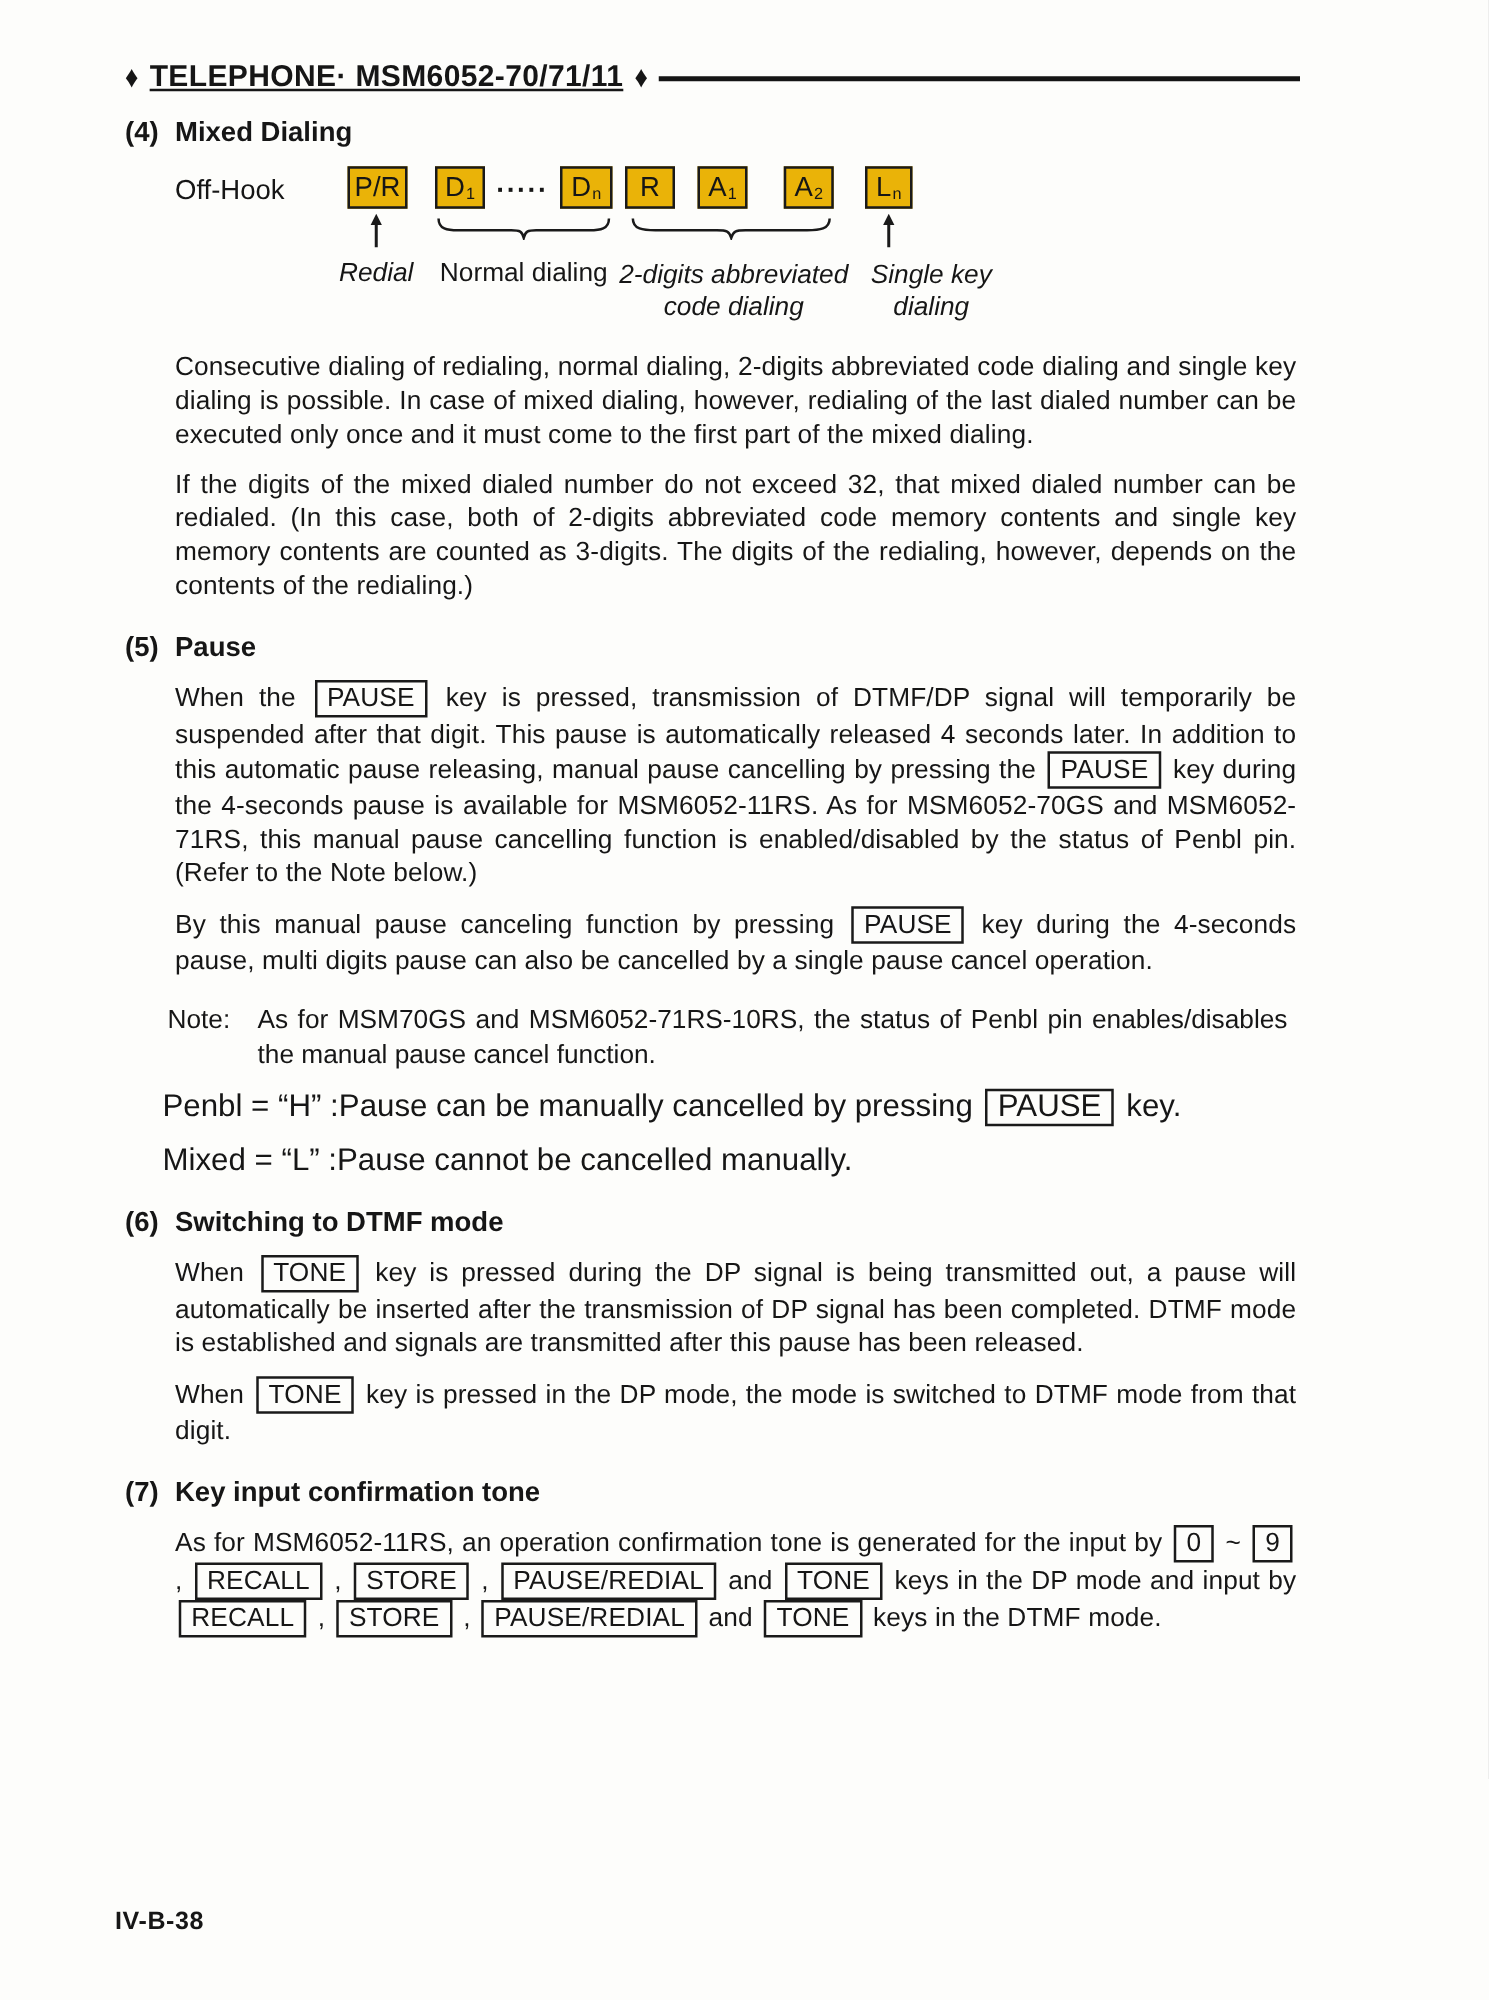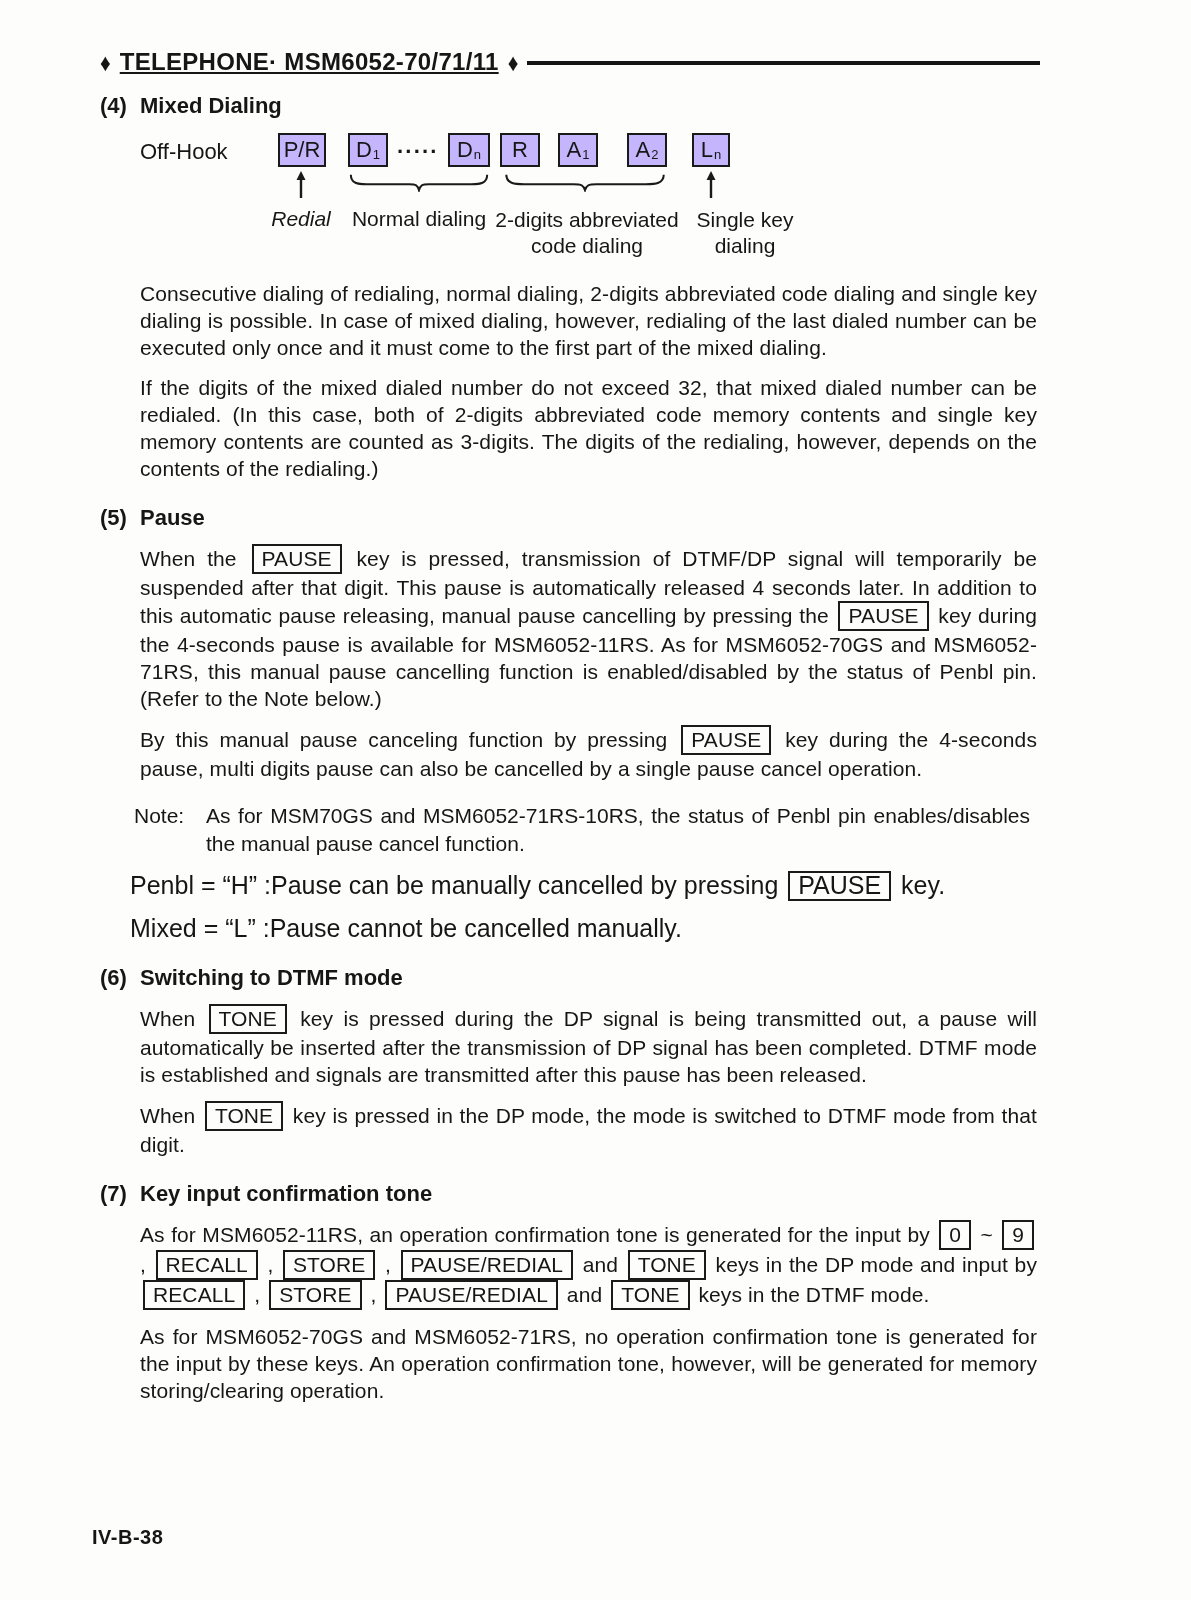--- a/index.html
+++ b/index.html
@@ -25,42 +25,42 @@
   }
   .note{position:relative;font-size:21px;line-height:28px;margin:20px 0 0 36px;padding-left:70px;width:824px;text-align:justify;}
   .note-label{position:absolute;left:-2px;top:0;}
   .def{font-size:25px;line-height:28px;margin:13px 0 0 30px;}
   .def-label{display:inline-block;min-width:136px;}
   
   .diagram{position:relative;height:140px;margin:4px 0 0;}
   .offhook{position:absolute;left:40px;top:12px;font-size:22px;}
   .key{
     position:absolute;top:6px;height:34px;box-sizing:border-box;border:2px solid #1a1a1a;
-    display:flex;align-items:center;justify-content:center;font-size:22px;background:#c4b5fd;
+    display:flex;align-items:center;justify-content:center;font-size:22px;background:#eab308;
   }
   .key sub{font-size:13px;line-height:1;align-self:flex-end;margin:0 0 4px 1px;}
   .key-pr{left:178px;width:48px;}
   .key-d1{left:248px;width:40px;}
   .dots{position:absolute;left:297px;top:12px;font-size:22px;font-weight:700;letter-spacing:1px;}
   .key-dn{left:348px;width:42px;}
   .key-r {left:400px;width:40px;}
   .key-a1{left:458px;width:40px;}
   .key-a2{left:527px;width:40px;}
   .key-ln{left:592px;width:38px;}
   .arrow{position:absolute;width:12px;height:27px;}
   .arrow path{fill:#1a1a1a;}
   .arrow line{stroke:#1a1a1a;stroke-width:2.4;}
   .arrow-1{left:195px;top:44px;}
   .arrow-2{left:605px;top:44px;}
   .brace{position:absolute;top:46px;height:19px;}
   .brace path{stroke:#1a1a1a;stroke-width:2;fill:none;vector-effect:non-scaling-stroke;}
   .brace-1{left:248px;width:142px;}
   .brace-2{left:403px;width:164px;}
   .cap{position:absolute;top:80px;font-size:21px;white-space:nowrap;transform:translateX(-50%);text-align:center;}
-  .capline{display:block;line-height:26px;}
+  .capline{display:block;line-height:26px;font-style:italic;}
   .cap-redial{left:201px;font-style:italic;}
   .cap-normal{left:319px;}
   .cap-abbrev{left:487px;}
   .cap-single{left:645px;}
   
   .page-footer{position:absolute;left:92px;top:1526px;font-size:20px;font-weight:700;letter-spacing:.5px;}
 </style>
 </head>
 <body>
 
@@ -157,21 +157,20 @@
         </h2>
         <p class="para">When <span class="keybox">TONE</span> key is pressed during the DP signal is being transmitted out, a pause will automatically be inserted after the transmission of DP signal has been completed. DTMF mode is established and signals are transmitted after this pause has been released.</p>
         <p class="para">When <span class="keybox">TONE</span> key is pressed in the DP mode, the mode is switched to DTMF mode from that digit.</p>
       </section>
       <section class="doc-section">
         <h2 class="sec-heading">
           <span class="sec-num">(7)</span>
           <span class="sec-title">Key input confirmation tone</span>
         </h2>
         <p class="para">As for MSM6052-11RS, an operation confirmation tone is generated for the input by <span class="keybox">0</span> ~ <span class="keybox">9</span> , <span class="keybox">RECALL</span> , <span class="keybox">STORE</span> , <span class="keybox">PAUSE/REDIAL</span> and <span class="keybox">TONE</span> keys in the DP mode and input by <span class="keybox">RECALL</span> , <span class="keybox">STORE</span> , <span class="keybox">PAUSE/REDIAL</span> and <span class="keybox">TONE</span> keys in the DTMF mode.</p>
-        <p class="para">As for MSM6052-70GS and MSM6052-71RS, no operation confirmation tone is generated for the input by these keys. An operation confirmation tone, however, will be generated for memory storing/clearing operation.</p>
       </section>
     </main>
 
   <footer class="page-footer">
     <span>IV-B-38</span>
   </footer>
 
 </div>
 
 </body></html>

